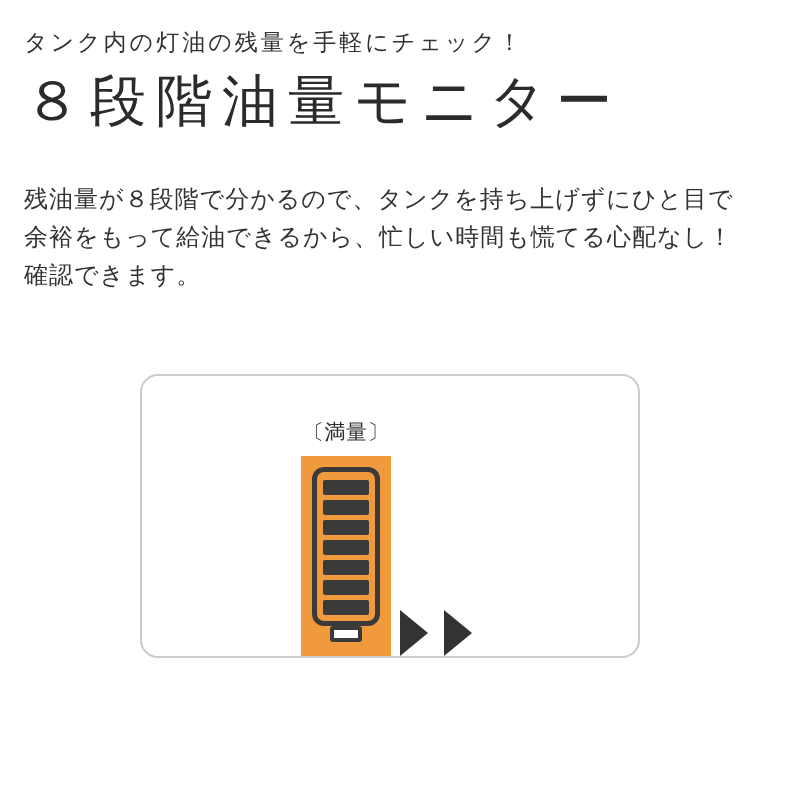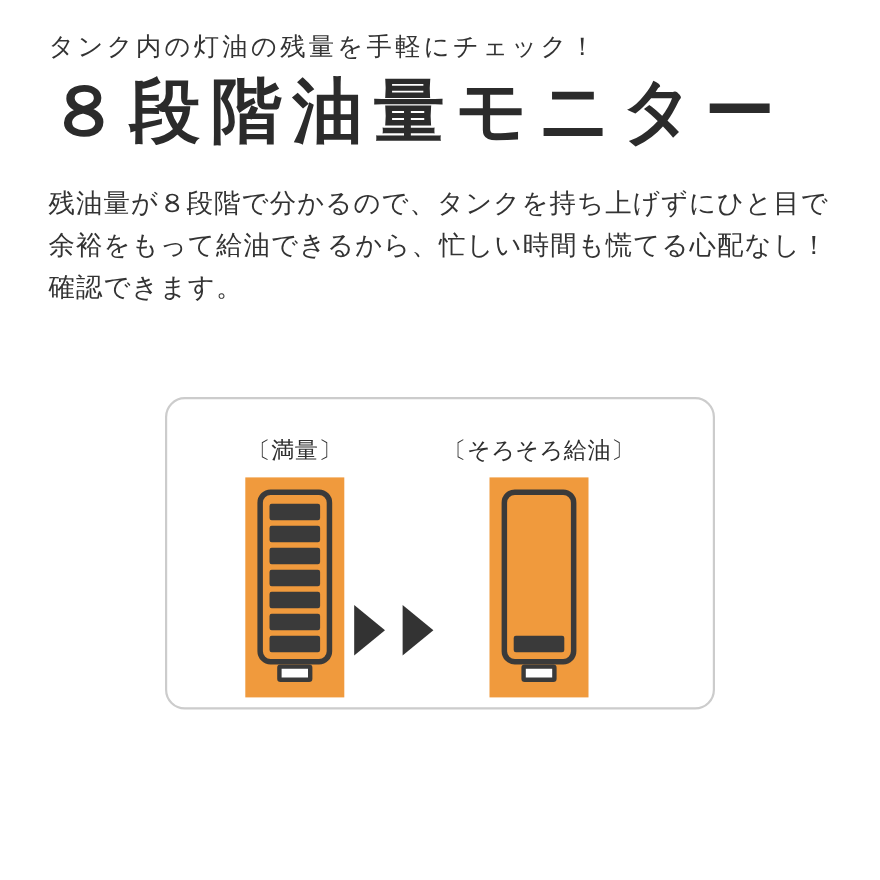--- a/index.html
+++ b/index.html
@@ -11,55 +11,55 @@
     width: 800px;
     height: 800px;
     font-family: "Liberation Sans", "DejaVu Sans", sans-serif;
     color: var(--text, #333333);
     overflow: hidden;
   }
   .page {
     box-sizing: border-box;
     width: 800px;
     height: 800px;
-    padding: 26px 44px 0 44px;
+    padding: 26px 44px 0 24px;
   }
   .tagline {
     font-size: 23px;
     line-height: 32px;
     letter-spacing: 3px;
     color: #333333;
     white-space: nowrap;
   }
   .title {
     margin: 14px 0 0 0;
-    font-size: 64px;
+    font-size: 56px;
     line-height: 58px;
-    font-weight: 700;
+    font-weight: 400;
     letter-spacing: 10px;
     color: #2b2b2b;
     white-space: nowrap;
   }
   .desc {
-    margin-top: 37px;
+    margin-top: 50px;
     font-size: 24px;
     line-height: 38px;
     letter-spacing: 1px;
     color: #333333;
   }
   .diagram {
     box-sizing: border-box;
     margin: 80px auto 0 auto;
     width: 500px;
     height: 284px;
     border: 2px solid var(--box-border, #cccccc);
     border-radius: 18px;
     display: flex;
     justify-content: center;
-    align-items: center;
+    align-items: flex-end;
     padding-top: 24px;
     gap: 2px;
   }
   .stage {
     display: flex;
     flex-direction: column;
     align-items: center;
   }
   .stage-label {
     font-size: 21px;
@@ -147,25 +147,16 @@
           </div>
         <div class="tank-tab"></div>
       </div>
     </div>
 
     <div class="arrow"></div>
 
 
     <div class="arrow"></div>
 
-    <div class="stage">
-      <div class="stage-label">〔そろそろ給油〕</div>
-      <div class="tank">
-        <div class="tank-body">
-            <div class="bar"></div>
-          </div>
-        <div class="tank-tab"></div>
-      </div>
-    </div>
 
   </div>
 
 </div>
 
 </body></html>

